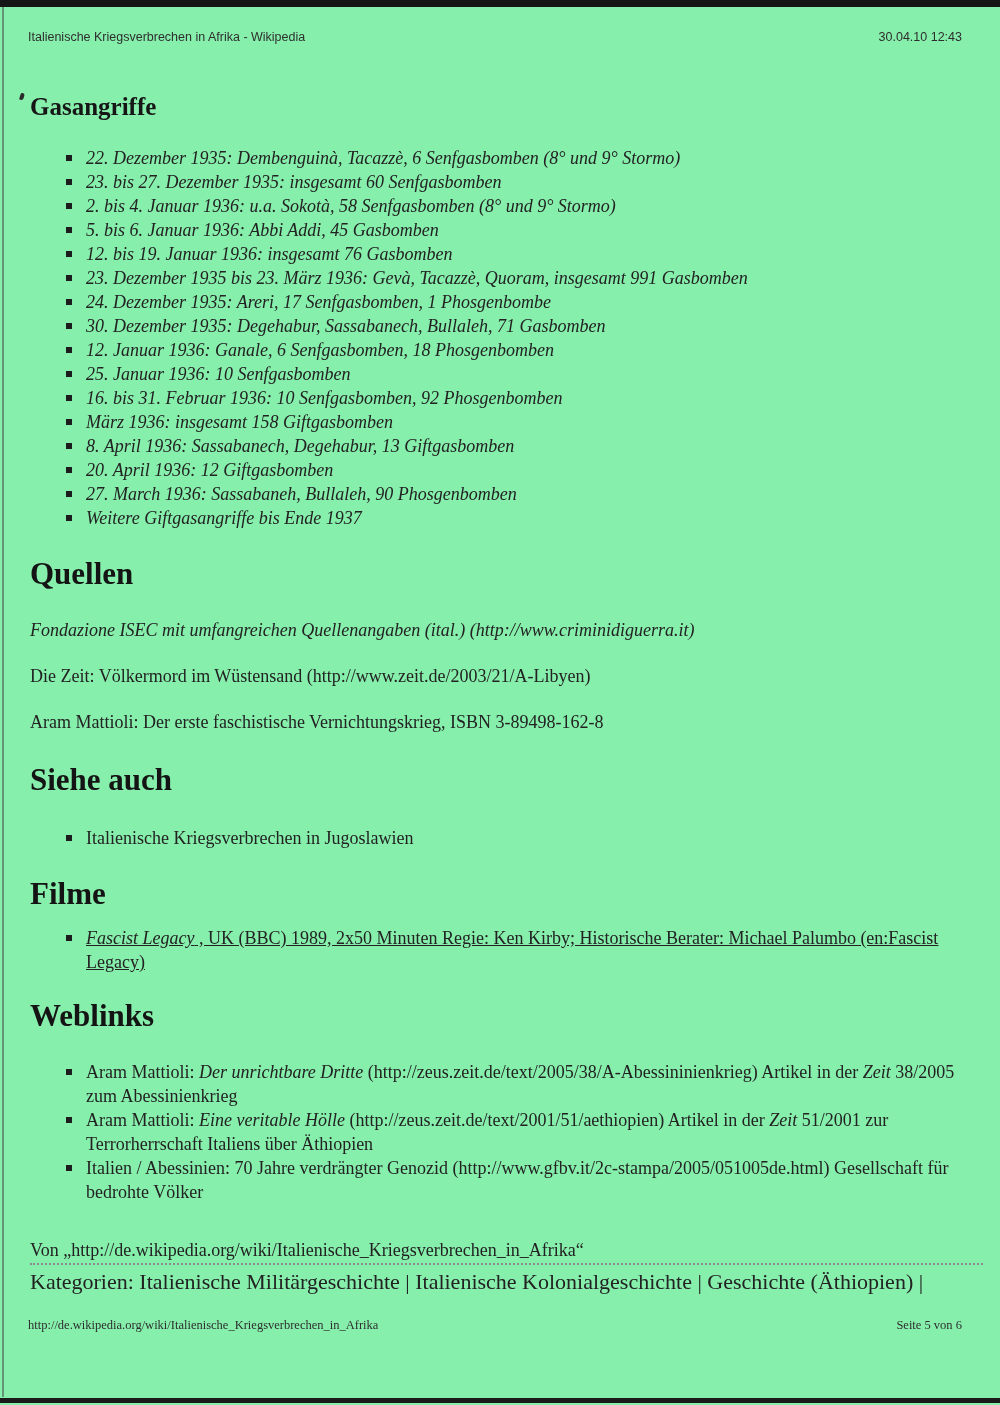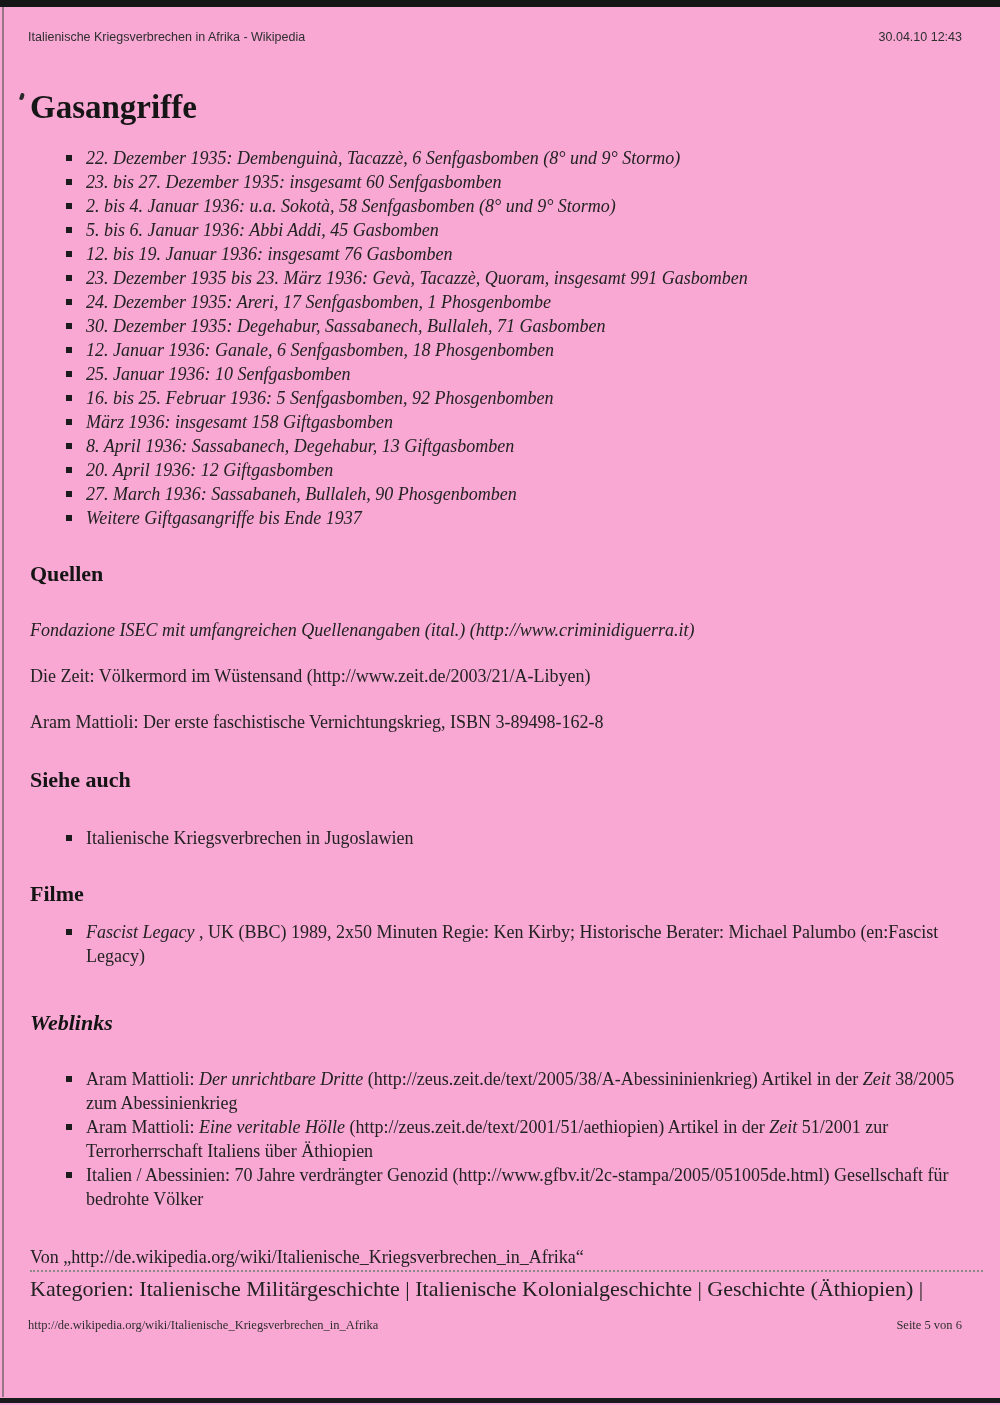--- a/index.html
+++ b/index.html
@@ -1,21 +1,21 @@
 <!DOCTYPE html>
 <html><head>
 <meta charset="utf-8">
 <style>
   * { margin: 0; padding: 0; box-sizing: border-box; }
   html, body { background: #e8e8e6; }
   .page {
     position: relative;
     width: 1000px;
     height: 1405px;
-    background: #f9a8d4;
+    background: #86efac;
     overflow: hidden;
     font-family: "Liberation Serif", "DejaVu Serif", serif;
     color: #222222;
   }
   
   .scan-top-edge { position: absolute; top: 0; left: 0; right: 0; height: 7px; background: #161616; }
   .scan-left-edge { position: absolute; top: 7px; bottom: 8px; left: 2px; width: 2px; background: #4a4a4a; opacity: .55; }
   .scan-bottom-edge { position: absolute; bottom: 2px; left: 0; right: 0; height: 5px; background: #1a1a1a; }
 
   .page-header {
@@ -29,43 +29,43 @@
     display: flex; justify-content: space-between; align-items: baseline;
     font-family: Liberation Serif, serif;
     font-size: 12.5px; color: #2e2e2e;
   }
 
   .content { position: absolute; top: 88px; left: 30px; right: 30px; }
 
   .content h3.sub-heading {
     position: relative;
     margin-top: 4px;
-    font-size: 33px; line-height: 30px; font-weight: bold; color: #161616;
+    font-size: 25px; line-height: 30px; font-weight: bold; color: #161616;
   }
   .speck {
     position: absolute; left: -10px; top: 1px;
     width: 4px; height: 7px; background: #2a2a2a;
     border-radius: 2px 3px 3px 1px; transform: rotate(18deg);
   }
   .content h2.main-heading {
-    font-size: 22px; line-height: 36px; font-weight: bold; color: #141414;
+    font-size: 31px; line-height: 36px; font-weight: bold; color: #141414;
   }
   .h2-quellen   { margin-top: 26px; }
   .h2-siehe     { margin-top: 28px; }
   .h2-filme     { margin-top: 26px; }
-  .h2-weblinks  { margin-top: 37px; font-style: italic; }
+  .h2-weblinks  { margin-top: 24px; }
 
   ul.doc-list {
     list-style: none;
     margin-left: 36px;
     max-width: 900px;
   }
   .gas-list    { margin-top: 24px; font-style: italic; }
   .siehe-list  { margin-top: 28px; }
-  .filme-list  { margin-top: 8px; }
+  .filme-list  { margin-top: 14px; text-decoration: underline; }
   .weblinks-list { margin-top: 26px; }
 
   ul.doc-list li {
     position: relative;
     padding-left: 20px;
     font-size: 18px; line-height: 24px;
   }
   ul.doc-list li::before {
     content: "";
     position: absolute; left: 0; top: 9px;
@@ -116,21 +116,21 @@
       <li>22. Dezember 1935: Dembenguinà, Tacazzè, 6 Senfgasbomben (8° und 9° Stormo)</li>
       <li>23. bis 27. Dezember 1935: insgesamt 60 Senfgasbomben</li>
       <li>2. bis 4. Januar 1936: u.a. Sokotà, 58 Senfgasbomben (8° und 9° Stormo)</li>
       <li>5. bis 6. Januar 1936: Abbi Addi, 45 Gasbomben</li>
       <li>12. bis 19. Januar 1936: insgesamt 76 Gasbomben</li>
       <li>23. Dezember 1935 bis 23. März 1936: Gevà, Tacazzè, Quoram, insgesamt 991 Gasbomben</li>
       <li>24. Dezember 1935: Areri, 17 Senfgasbomben, 1 Phosgenbombe</li>
       <li>30. Dezember 1935: Degehabur, Sassabanech, Bullaleh, 71 Gasbomben</li>
       <li>12. Januar 1936: Ganale, 6 Senfgasbomben, 18 Phosgenbomben</li>
       <li>25. Januar 1936: 10 Senfgasbomben</li>
-      <li>16. bis 25. Februar 1936: 5 Senfgasbomben, 92 Phosgenbomben</li>
+      <li>16. bis 31. Februar 1936: 10 Senfgasbomben, 92 Phosgenbomben</li>
       <li>März 1936: insgesamt 158 Giftgasbomben</li>
       <li>8. April 1936: Sassabanech, Degehabur, 13 Giftgasbomben</li>
       <li>20. April 1936: 12 Giftgasbomben</li>
       <li>27. March 1936: Sassabaneh, Bullaleh, 90 Phosgenbomben</li>
       <li>Weitere Giftgasangriffe bis Ende 1937</li>
     </ul>
 
     <h2 class="main-heading h2-quellen">Quellen</h2>
     <p class="source-paragraph first-paragraph">Fondazione ISEC mit umfangreichen Quellenangaben (ital.) (http://www.criminidiguerra.it)</p>
     <p class="source-paragraph">Die Zeit: Völkermord im Wüstensand (http://www.zeit.de/2003/21/A-Libyen)</p>

